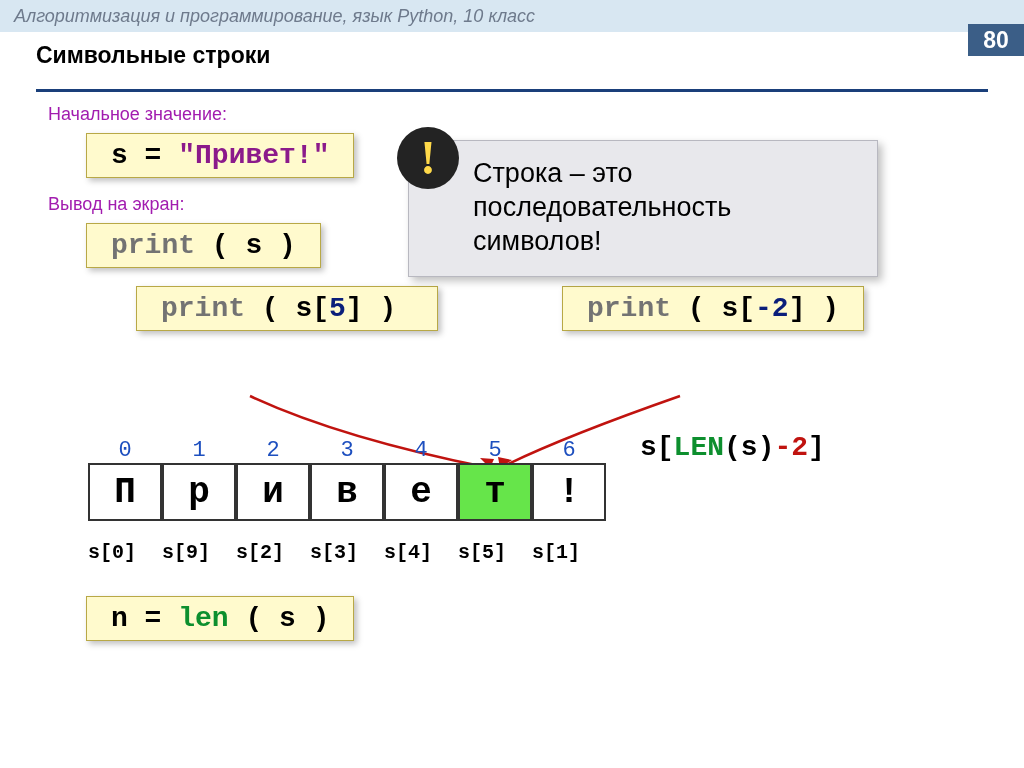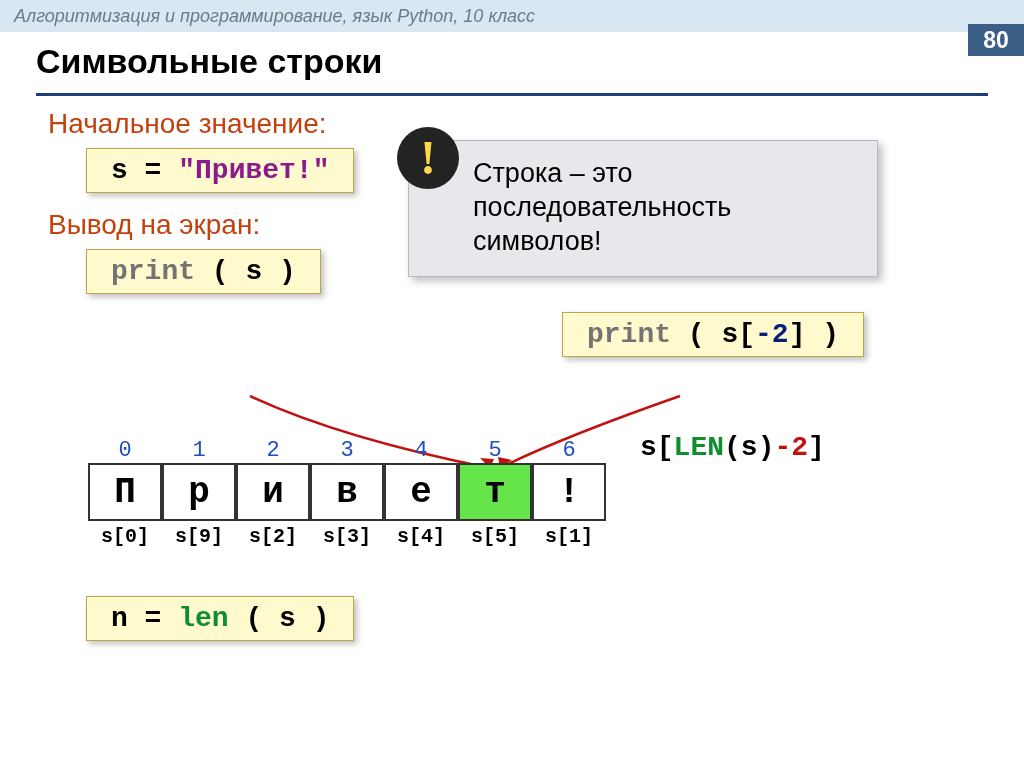--- a/index.html
+++ b/index.html
@@ -31,30 +31,30 @@
     font-weight: bold;
     font-style: normal;
     display: flex;
     align-items: center;
     justify-content: center;
     font-size: 23px;
     margin-top: 24px;
   }
   .content { padding: 10px 36px 0 36px; }
   h1 {
-    font-size: 34px;
+    font-size: 23px;
     font-weight: bold;
     color: #000;
     border-bottom: 3px solid #1a3f7a;
-    padding-bottom: 12px;
+    padding-bottom: 20px;
     margin-bottom: 12px;
   }
   .section-label {
-    color: #c2410c;
-    font-size: 28px;
+    color: #a21caf;
+    font-size: 18px;
     margin: 6px 0 8px 12px;
   }
   .codebox {
     display: inline-block;
     background: #fffacd;
     border: 1px solid #b8a846;
     box-shadow: 3px 3px 6px rgba(0,0,0,0.25);
     padding: 6px 24px;
     margin-left: 50px;
     font-family: "Courier New", monospace;
@@ -134,26 +134,26 @@
     align-items: center;
     justify-content: center;
     font-family: "Courier New", monospace;
     font-size: 36px;
     font-weight: bold;
     background: #fff;
   }
   .char-cell.hl { background: #66e54a; }
   .expr-cell {
     width: 74px;
-    text-align: center;
+    text-align: left;
     font-family: "Courier New", monospace;
     font-size: 20px;
     font-weight: bold;
     color: #000;
-    padding-top: 4px;
+    padding-top: 20px;
   }
 
   .len-expr {
     position: absolute;
     left: 640px;
     top: 432px;
     font-family: "Courier New", monospace;
     font-size: 28px;
     font-weight: bold;
   }
@@ -176,20 +176,21 @@
 <div class="content">
   <h1>Символьные строки</h1>
 
   <div class="section-label">Начальное значение:</div>
   <div class="codebox"><span>s</span><span> = </span><span class="lit-purple">"Привет!"</span></div>
 
   <div class="section-label" style="margin-top:16px">Вывод на экран:</div>
   <div class="codebox"><span class="kw-blue">print</span><span> ( s )</span></div>
 
   <div class="two-prints">
+    <div class="codebox left"><span class="kw-blue">print</span><span> ( s[</span><span class="num-navy">5</span><span>] ) </span></div>
     <div class="codebox right" style="margin-left:8px"><span class="kw-blue">print</span><span> ( s[</span><span class="num-navy">-2</span><span>] )</span></div>
   </div>
 </div>
 
 <div class="callout">
   <div class="callout-icon">!</div>
   <span>Строка – это последовательность символов!</span>
 </div>
 
 <svg class="arrows-svg">

